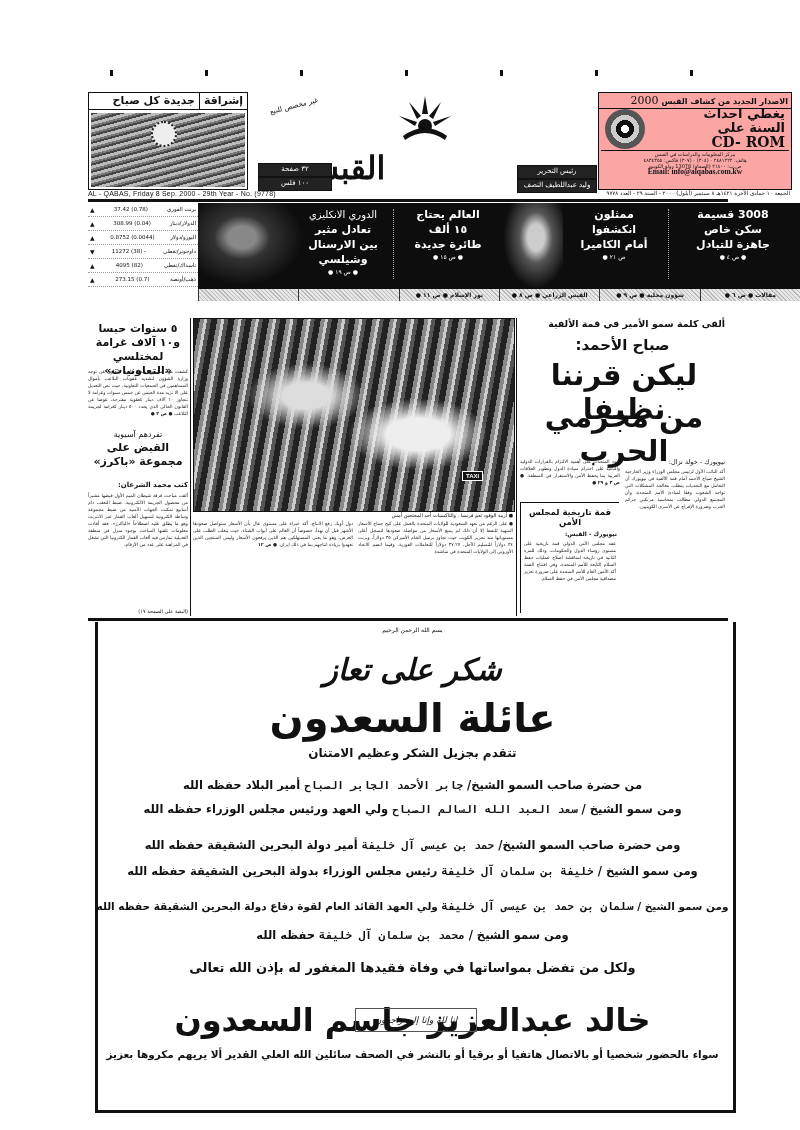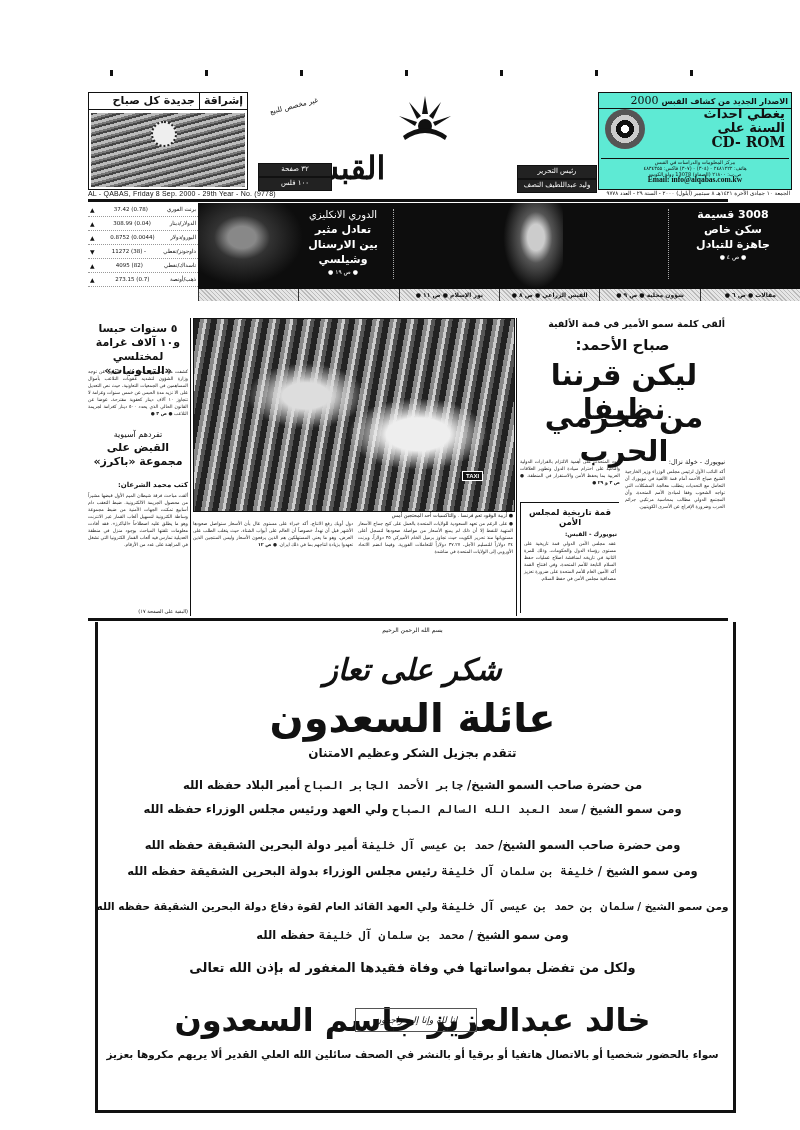--- a/index.html
+++ b/index.html
@@ -18,27 +18,27 @@
   .date-line{left:88px;top:190px;font-size:7px;font-family:"Liberation Sans",sans-serif;letter-spacing:.2px;}
   .topline{left:88px;top:199px;width:640px;height:3px;background:#111;}
   .handnote{left:270px;top:108px;font-size:7px;transform:rotate(-14deg);transform-origin:left;direction:rtl;}
   .logo-sun{left:395px;top:92px;width:60px;height:50px;}
   .logo-text{left:300px;top:140px;width:200px;height:56px;font-size:32px;font-weight:bold;line-height:56px;letter-spacing:-2px;font-family:"DejaVu Serif",serif;}
   .mast-box{background:#222;color:#fff;font-size:7px;padding:1px 3px;direction:rtl;text-align:center;border:1px solid #111;}
   .mb1{left:258px;top:163px;width:66px;height:10px;}
   .mb2{left:258px;top:177px;width:66px;height:10px;}
   .mb3{left:517px;top:165px;width:72px;height:10px;}
   .mb4{left:517px;top:179px;width:72px;height:10px;}
-  .cd-ad{left:598px;top:92px;width:192px;height:96px;border:1.5px solid #111;background:#5eead4;}
+  .cd-ad{left:598px;top:92px;width:192px;height:96px;border:1.5px solid #111;background:#fca5a5;}
   .cd-top{font-size:8px;font-weight:bold;direction:rtl;padding:1px 3px;border-bottom:1px solid #111;white-space:nowrap;}
   .cd-top .yr{font-family:"DejaVu Serif",serif;font-weight:normal;font-size:11px;letter-spacing:1px;}
   .cd-disc{position:absolute;left:6px;top:16px;width:40px;height:40px;border-radius:50%;background:radial-gradient(circle,#fff 0 4px,#111 4px 9px,#ccc 9px 14px,#555 14px 20px);}
   .cd-lines{position:absolute;right:6px;top:14px;text-align:right;direction:rtl;font-weight:bold;font-size:13px;line-height:14px;}
   .cd-lines .cdrom{font-family:"DejaVu Serif",serif;font-size:14px;}
-  .cd-info{position:absolute;left:2px;right:2px;top:57px;direction:rtl;text-align:center;font-size:5px;line-height:6px;border-top:1px solid #111;margin-top:8px;}
+  .cd-info{position:absolute;left:2px;right:2px;top:57px;direction:rtl;text-align:center;font-size:5px;line-height:6px;border-top:1px solid #111;}
   .cd-email{font-family:"Liberation Serif",serif;font-size:7.5px;font-weight:bold;}
   .issue-line{left:598px;top:190px;width:192px;font-size:5.5px;direction:rtl;text-align:right;}
   .markets{left:88px;top:203px;width:110px;height:90px;background:#fff;border-right:1px solid #111;}
   .mkt-row{display:flex;direction:rtl;justify-content:space-between;font-size:5.5px;height:13px;line-height:13px;padding:0 2px;border-bottom:1px dotted #999;}
   .mkt-arrow{font-size:6px;}
   .dark-band{left:198px;top:203px;width:602px;height:86px;background:#0d0d0d;}
   .teaser{position:absolute;top:4px;color:#fff;direction:rtl;text-align:center;font-weight:bold;font-size:11px;line-height:15px;}
   .teaser .pg{font-size:6px;font-weight:normal;display:block;line-height:10px;}
   .teaser-sep{position:absolute;top:6px;width:1px;height:70px;border-left:1px dotted #aaa;}
   .ph-soccer{position:absolute;left:0;top:0;width:110px;height:86px;background:radial-gradient(ellipse at 40% 40%,#888 0 15%,#333 30%,#0d0d0d 65%);}
@@ -193,20 +193,32 @@
   <div class="ph-soccer"></div>
   <div class="ph-woman"></div>
 
   <div class="teaser" style="right:8px;width:118px">
     <div>3008 قسيمة</div>
     <div>سكن خاص</div>
     <div>جاهزة للتبادل</div>
     <span class="pg">● ص ٤ ●</span>
   </div>
   <div class="teaser-sep" style="right:130px"></div>
+  <div class="teaser" style="right:136px;width:100px">
+    <div>ممثلون</div>
+    <div>انكشفوا</div>
+    <div>أمام الكاميرا</div>
+    <span class="pg">ص ٢١ ●</span>
+  </div>
+  <div class="teaser" style="left:200px;width:100px">
+    <div>العالم يحتاج</div>
+    <div>١٥ ألف</div>
+    <div>طائرة جديدة</div>
+    <span class="pg">● ص ١٥ ●</span>
+  </div>
   <div class="teaser-sep" style="left:195px"></div>
   <div class="teaser" style="left:95px;width:100px">
     <div style="font-weight:normal;font-size:10px">الدوري الانكليزي</div>
     <div>تعادل مثير</div>
     <div>بين الارسنال وشيلسي</div>
     <span class="pg">● ص ١٩ ●</span>
   </div>
 </div>
 
 <div class="abs section-bar">

